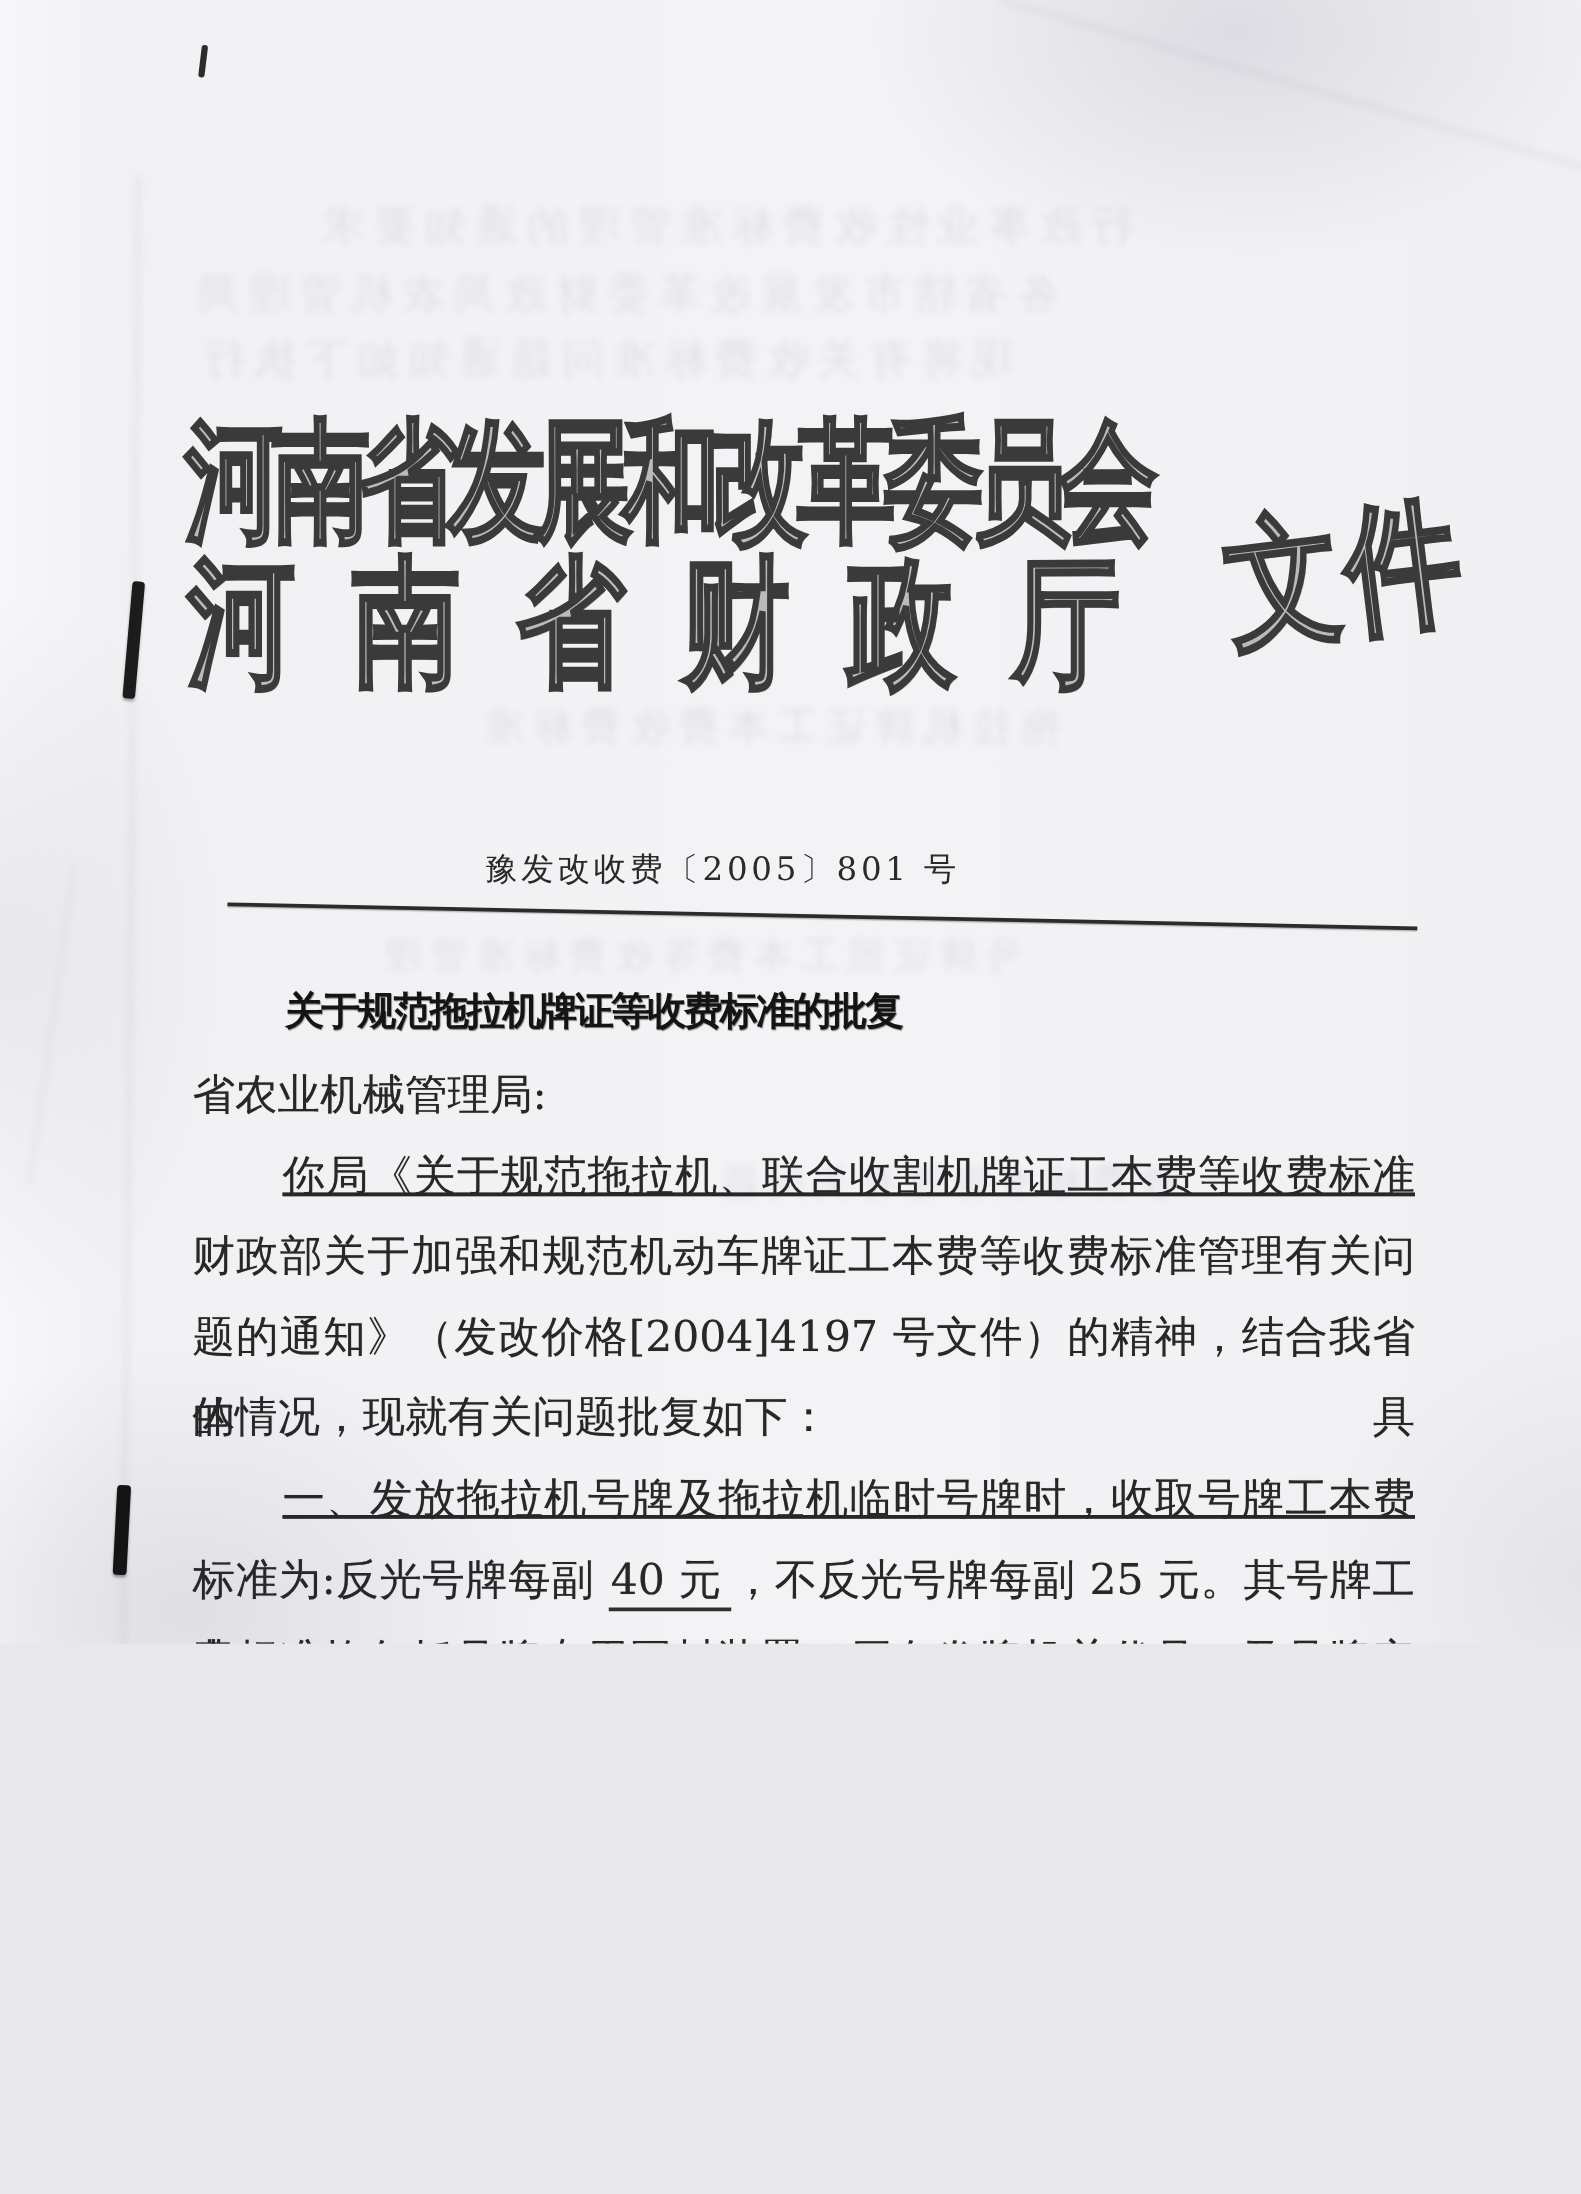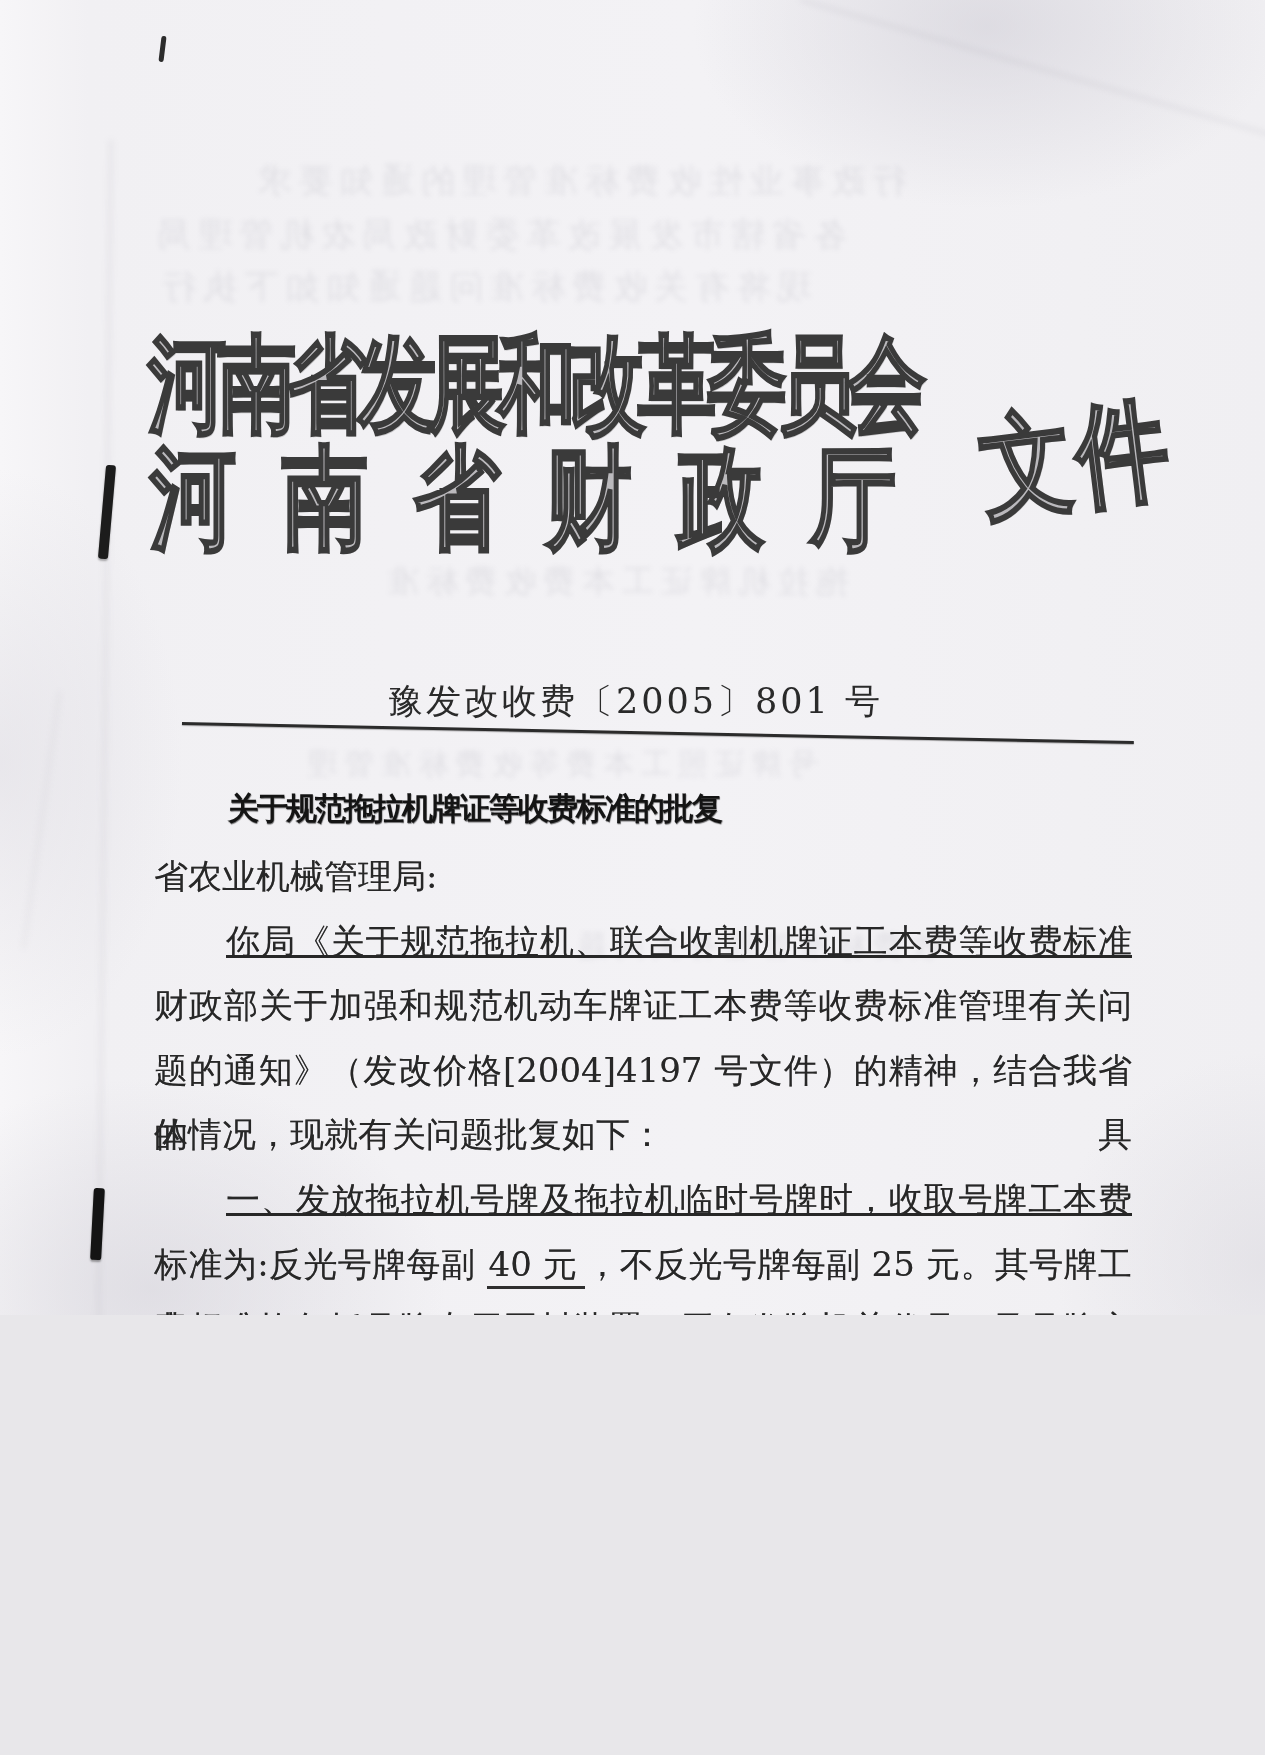--- a/index.html
+++ b/index.html
@@ -44,21 +44,21 @@
     color:rgba(150,148,156,0.25);
     -webkit-text-stroke:2.2px #3a3a3a;
     text-shadow:1px 1px 0 rgba(70,70,70,0.25);
   }
   .hdr1 { left:148px; top:316px; font-size:78px; letter-spacing:-8px; transform:scaleY(1.35); transform-origin:left top; }
   .hdr2 { left:150px; top:424px; font-size:86px; letter-spacing:46px; transform:scaleY(1.30); transform-origin:left top; }
   .hdr-suffix { left:972px; top:396px; font-size:92px; letter-spacing:4px; transform:rotate(-7deg) scaleY(1.22); transform-origin:left top; }
 
   .docnum {
     position:absolute; left:388px; top:678px;
-    font-size:35px; letter-spacing:3px; color:#2a2a2a; white-space:nowrap;
+    font-size:26px; letter-spacing:3px; color:#2a2a2a; white-space:nowrap;
   }
   .rule {
     position:absolute; left:182px; top:722px; width:952px; height:3px;
     background:#2b2b2b; transform:rotate(1.15deg); transform-origin:left center;
     box-shadow:0 1px 1px rgba(0,0,0,0.25);
   }
   .title {
     position:absolute; left:228px; top:788px;
     font-size:31px; font-weight:bold; letter-spacing:-2px; white-space:nowrap;
     color:#141414; text-shadow:0.6px 0.6px 0.9px rgba(10,10,10,0.55);

